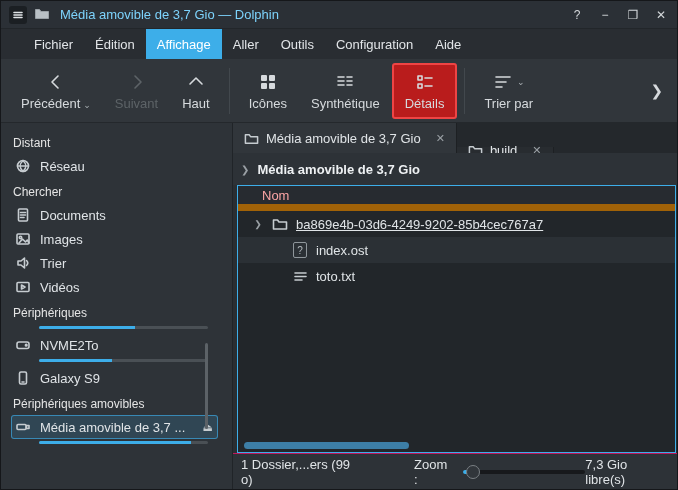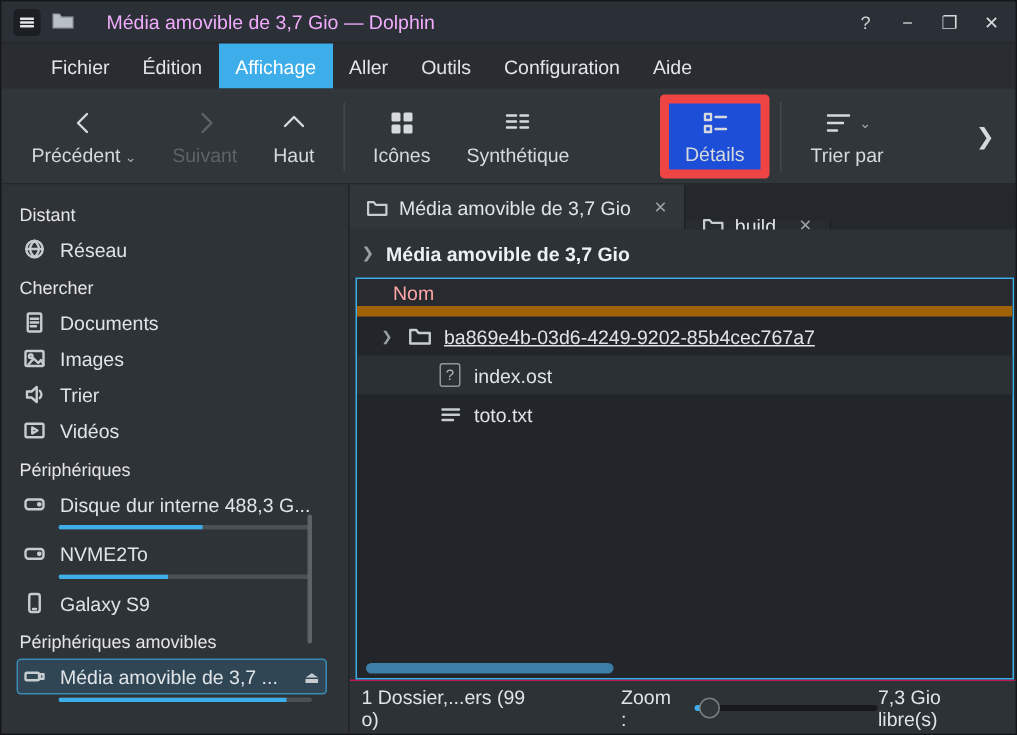--- a/index.html
+++ b/index.html
@@ -4,35 +4,35 @@
 <style>
   * { margin:0; padding:0; box-sizing:border-box; }
   html,body { width:678px; height:490px; }
   body { font-family:"Liberation Sans",sans-serif; font-size:13px; background:#101214; color:#dfe3e6; }
 
   .window { width:678px; height:490px; display:flex; flex-direction:column; background:#2a2e32; border:1px solid #15171a; overflow:hidden; }
 
   
   .titlebar { height:28px; flex:none; background:#2b3036; display:flex; align-items:center; padding:0 8px; gap:7px; border-bottom:1px solid #22262a; }
   .appmenu-btn { width:18px; height:18px; background:#1b1f23; border-radius:3px; display:flex; align-items:center; justify-content:center; }
-  .titlebar-title { margin-left:14px; color:#f0abfc; }
+  .titlebar-title { margin-left:3px; color:#7dd3fc; }
   .winbtns { margin-left:auto; display:flex; gap:12px; align-items:center; }
   .winbtn { width:16px; height:16px; display:flex; align-items:center; justify-content:center; color:#d3d7da; font-size:12px; line-height:1; }
 
   
   .menubar { height:30px; flex:none; background:#292d32; display:flex; align-items:stretch; padding:0 22px; }
   .menu-item { padding:0 11px; display:flex; align-items:center; color:#e2e5e8; }
   .menu-item.active { background:#3daee9; color:#ffffff; }
 
   
   .toolbar { height:64px; flex:none; background:#31363b; display:flex; align-items:center; padding:0 8px; border-bottom:1px solid #24282c; }
   .tool-btn { display:flex; flex-direction:column; align-items:center; justify-content:center; gap:3px; padding:4px 11px; height:56px; color:#d6dadd; border-radius:3px; border:1px solid transparent; }
   .tool-btn .ticon { height:22px; display:flex; align-items:center; justify-content:center; gap:4px; }
   .tool-btn .tlabel { display:flex; align-items:baseline; gap:3px; font-size:13px; }
-  .tool-btn.checked { background:#1d4ed8; border:6px solid #ef4444;margin-left:48px; }
+  .tool-btn.checked { background:#b91c1c; border:2px solid #ef4444; }
   .tool-btn.disabled { color:#5d6367; }
   .caret { font-size:9px; color:#aab0b4; }
   .tb-sep { width:1px; height:46px; background:#42484d; margin:0 7px; flex:none; }
   .tb-overflow { margin-left:auto; color:#d6dadd; font-size:15px; padding:0 6px; }
   svg.icn { stroke:currentColor; fill:none; stroke-width:1.6; stroke-linecap:round; stroke-linejoin:round; }
 
   
   .body { flex:1; display:flex; min-height:0; }
 
   
@@ -245,29 +245,20 @@
             <svg class="icn" width="16" height="16" viewBox="0 0 16 16">
               <rect x="2" y="3.5" width="12" height="9" rx="1"></rect>
               <path d="M6.5 6l3.5 2-3.5 2z"></path>
             </svg>
           </span>
         <span>Vidéos</span>
       </div>
 
       <div class="section-title">Périphériques</div>
       <div>
-        <div class="side-item">
-          <span class="sicon">
-              <svg class="icn" width="16" height="16" viewBox="0 0 16 16">
-                <rect x="2" y="5" width="12" height="6.5" rx="2"></rect>
-                <circle cx="11.2" cy="8.2" r="0.8" fill="currentColor"></circle>
-              </svg>
-            </span>
-          <span>Disque dur interne 488,3 G...</span>
-        </div>
         <div class="usage">
             <div class="usage-fill" style="width: 57%;"></div>
           </div>
       </div>
       <div>
         <div class="side-item">
           <span class="sicon">
               <svg class="icn" width="16" height="16" viewBox="0 0 16 16">
                 <rect x="2" y="5" width="12" height="6.5" rx="2"></rect>
                 <circle cx="11.2" cy="8.2" r="0.8" fill="currentColor"></circle>

